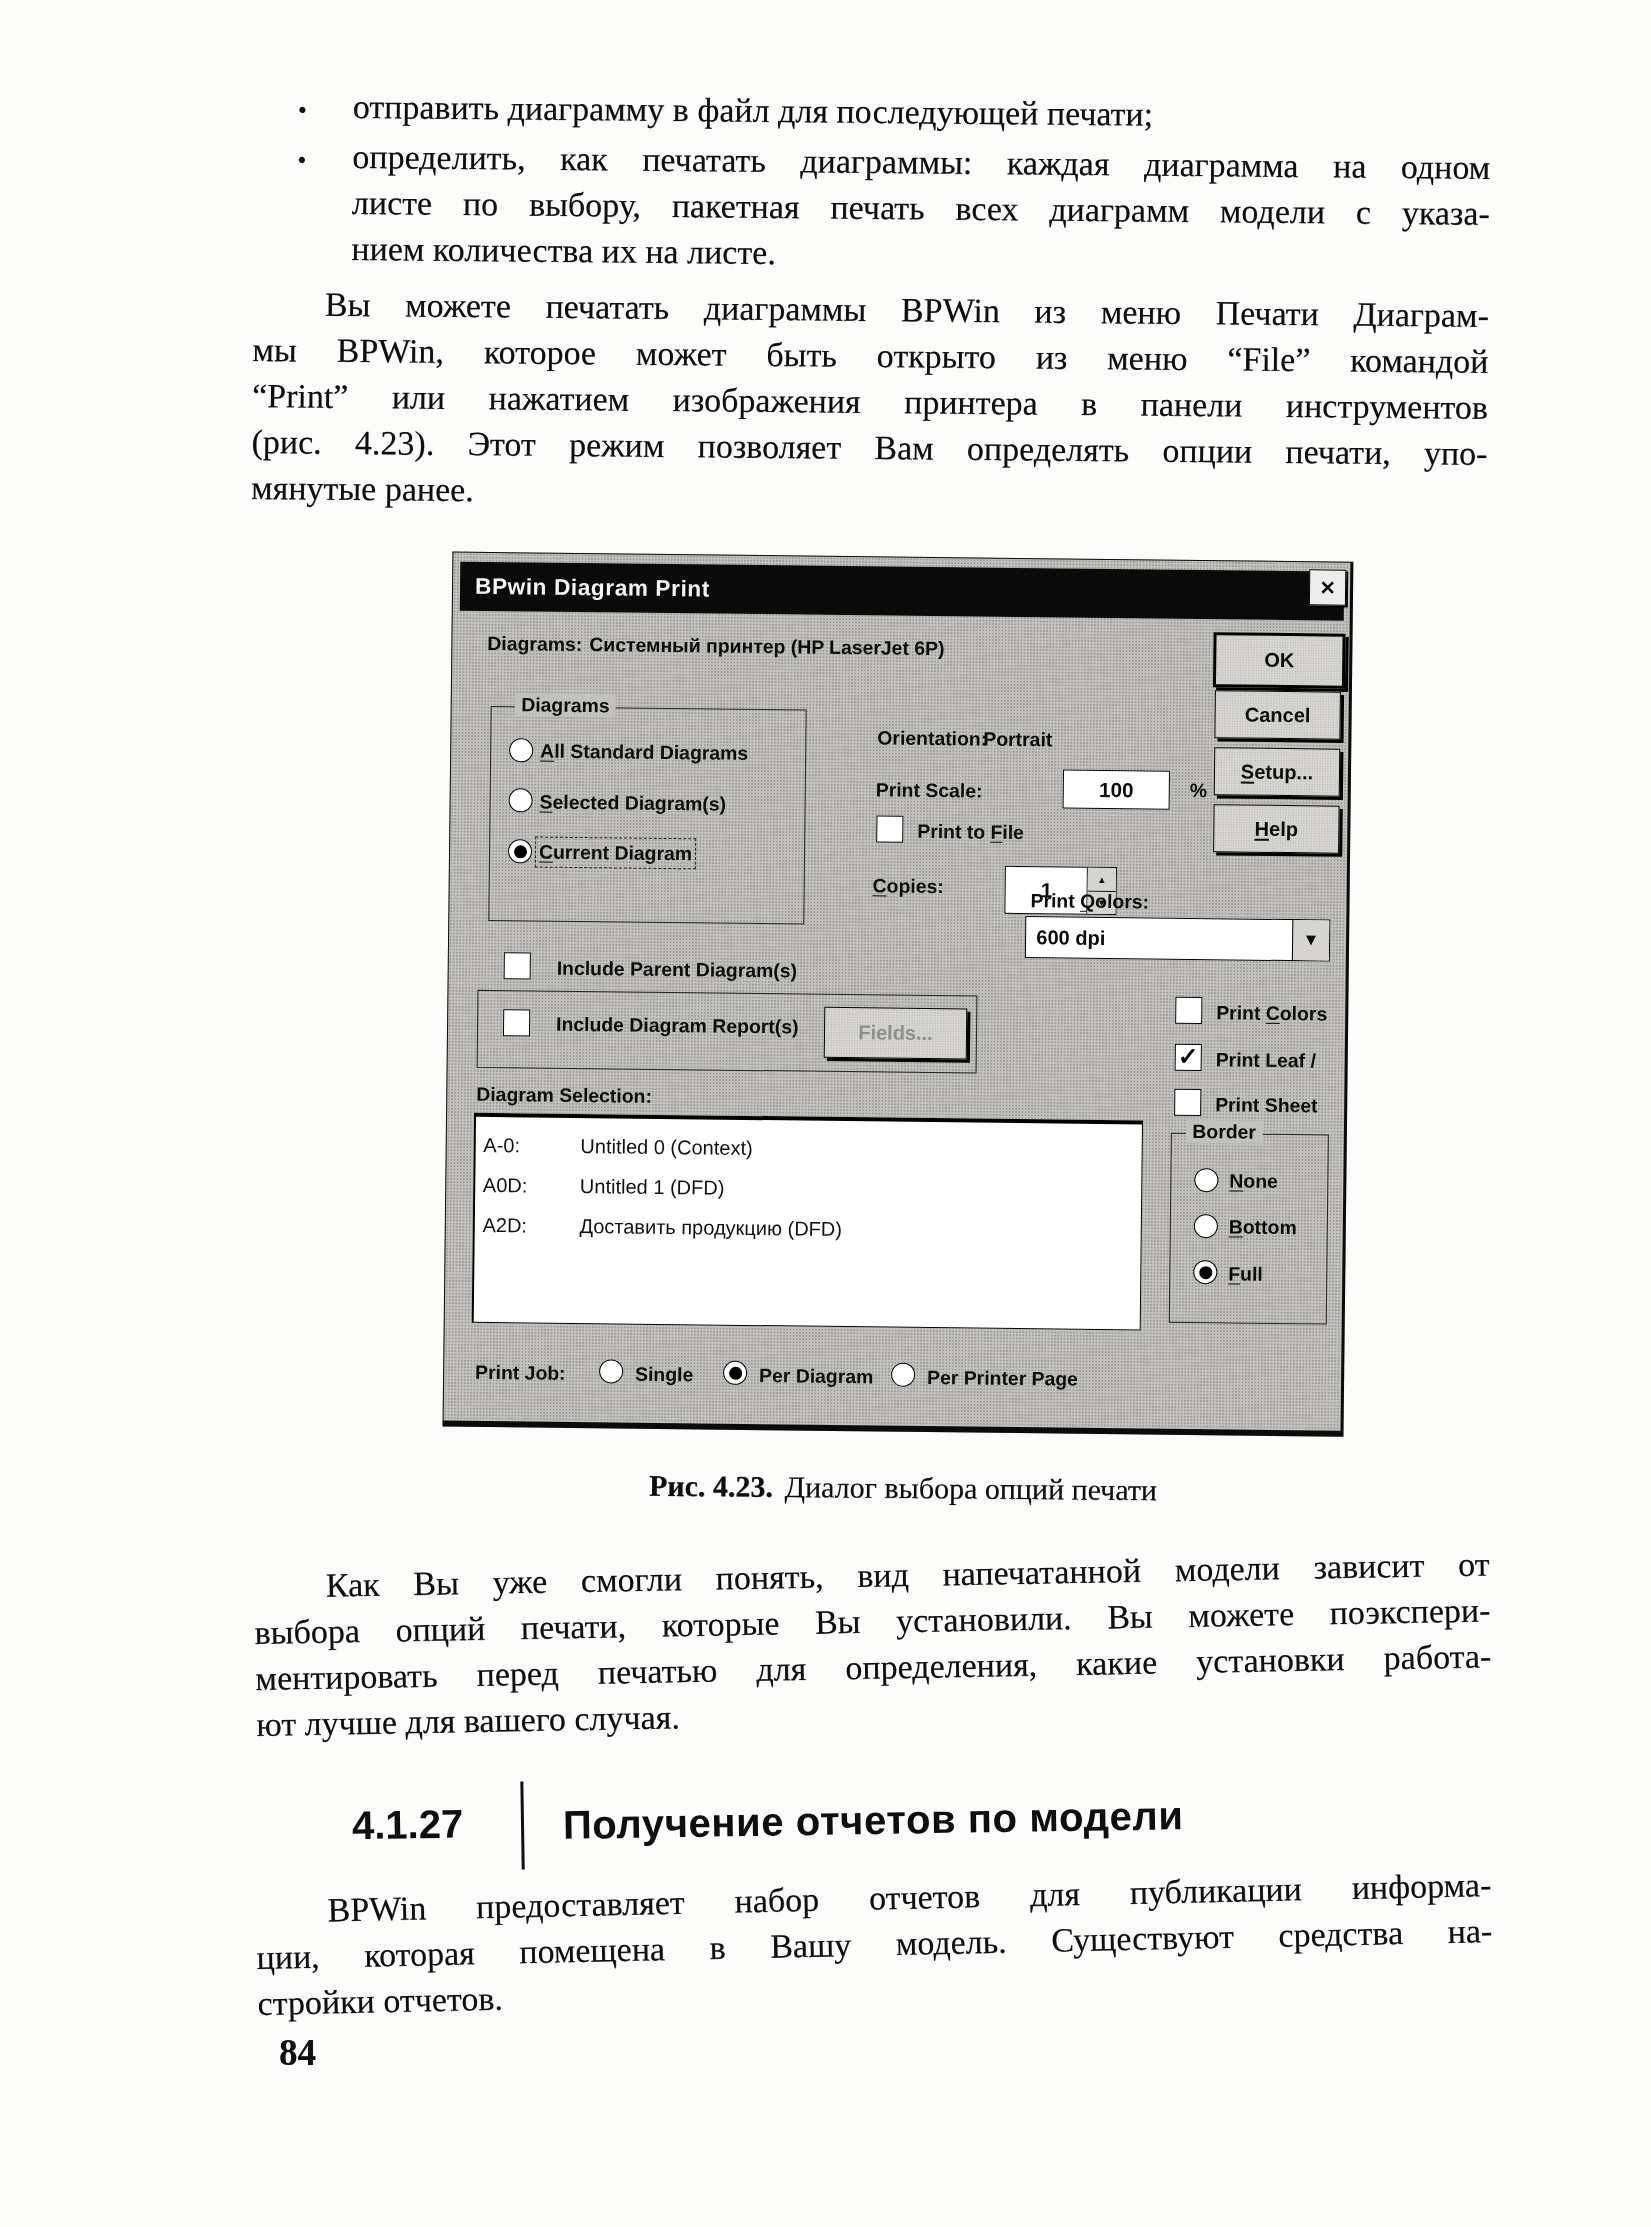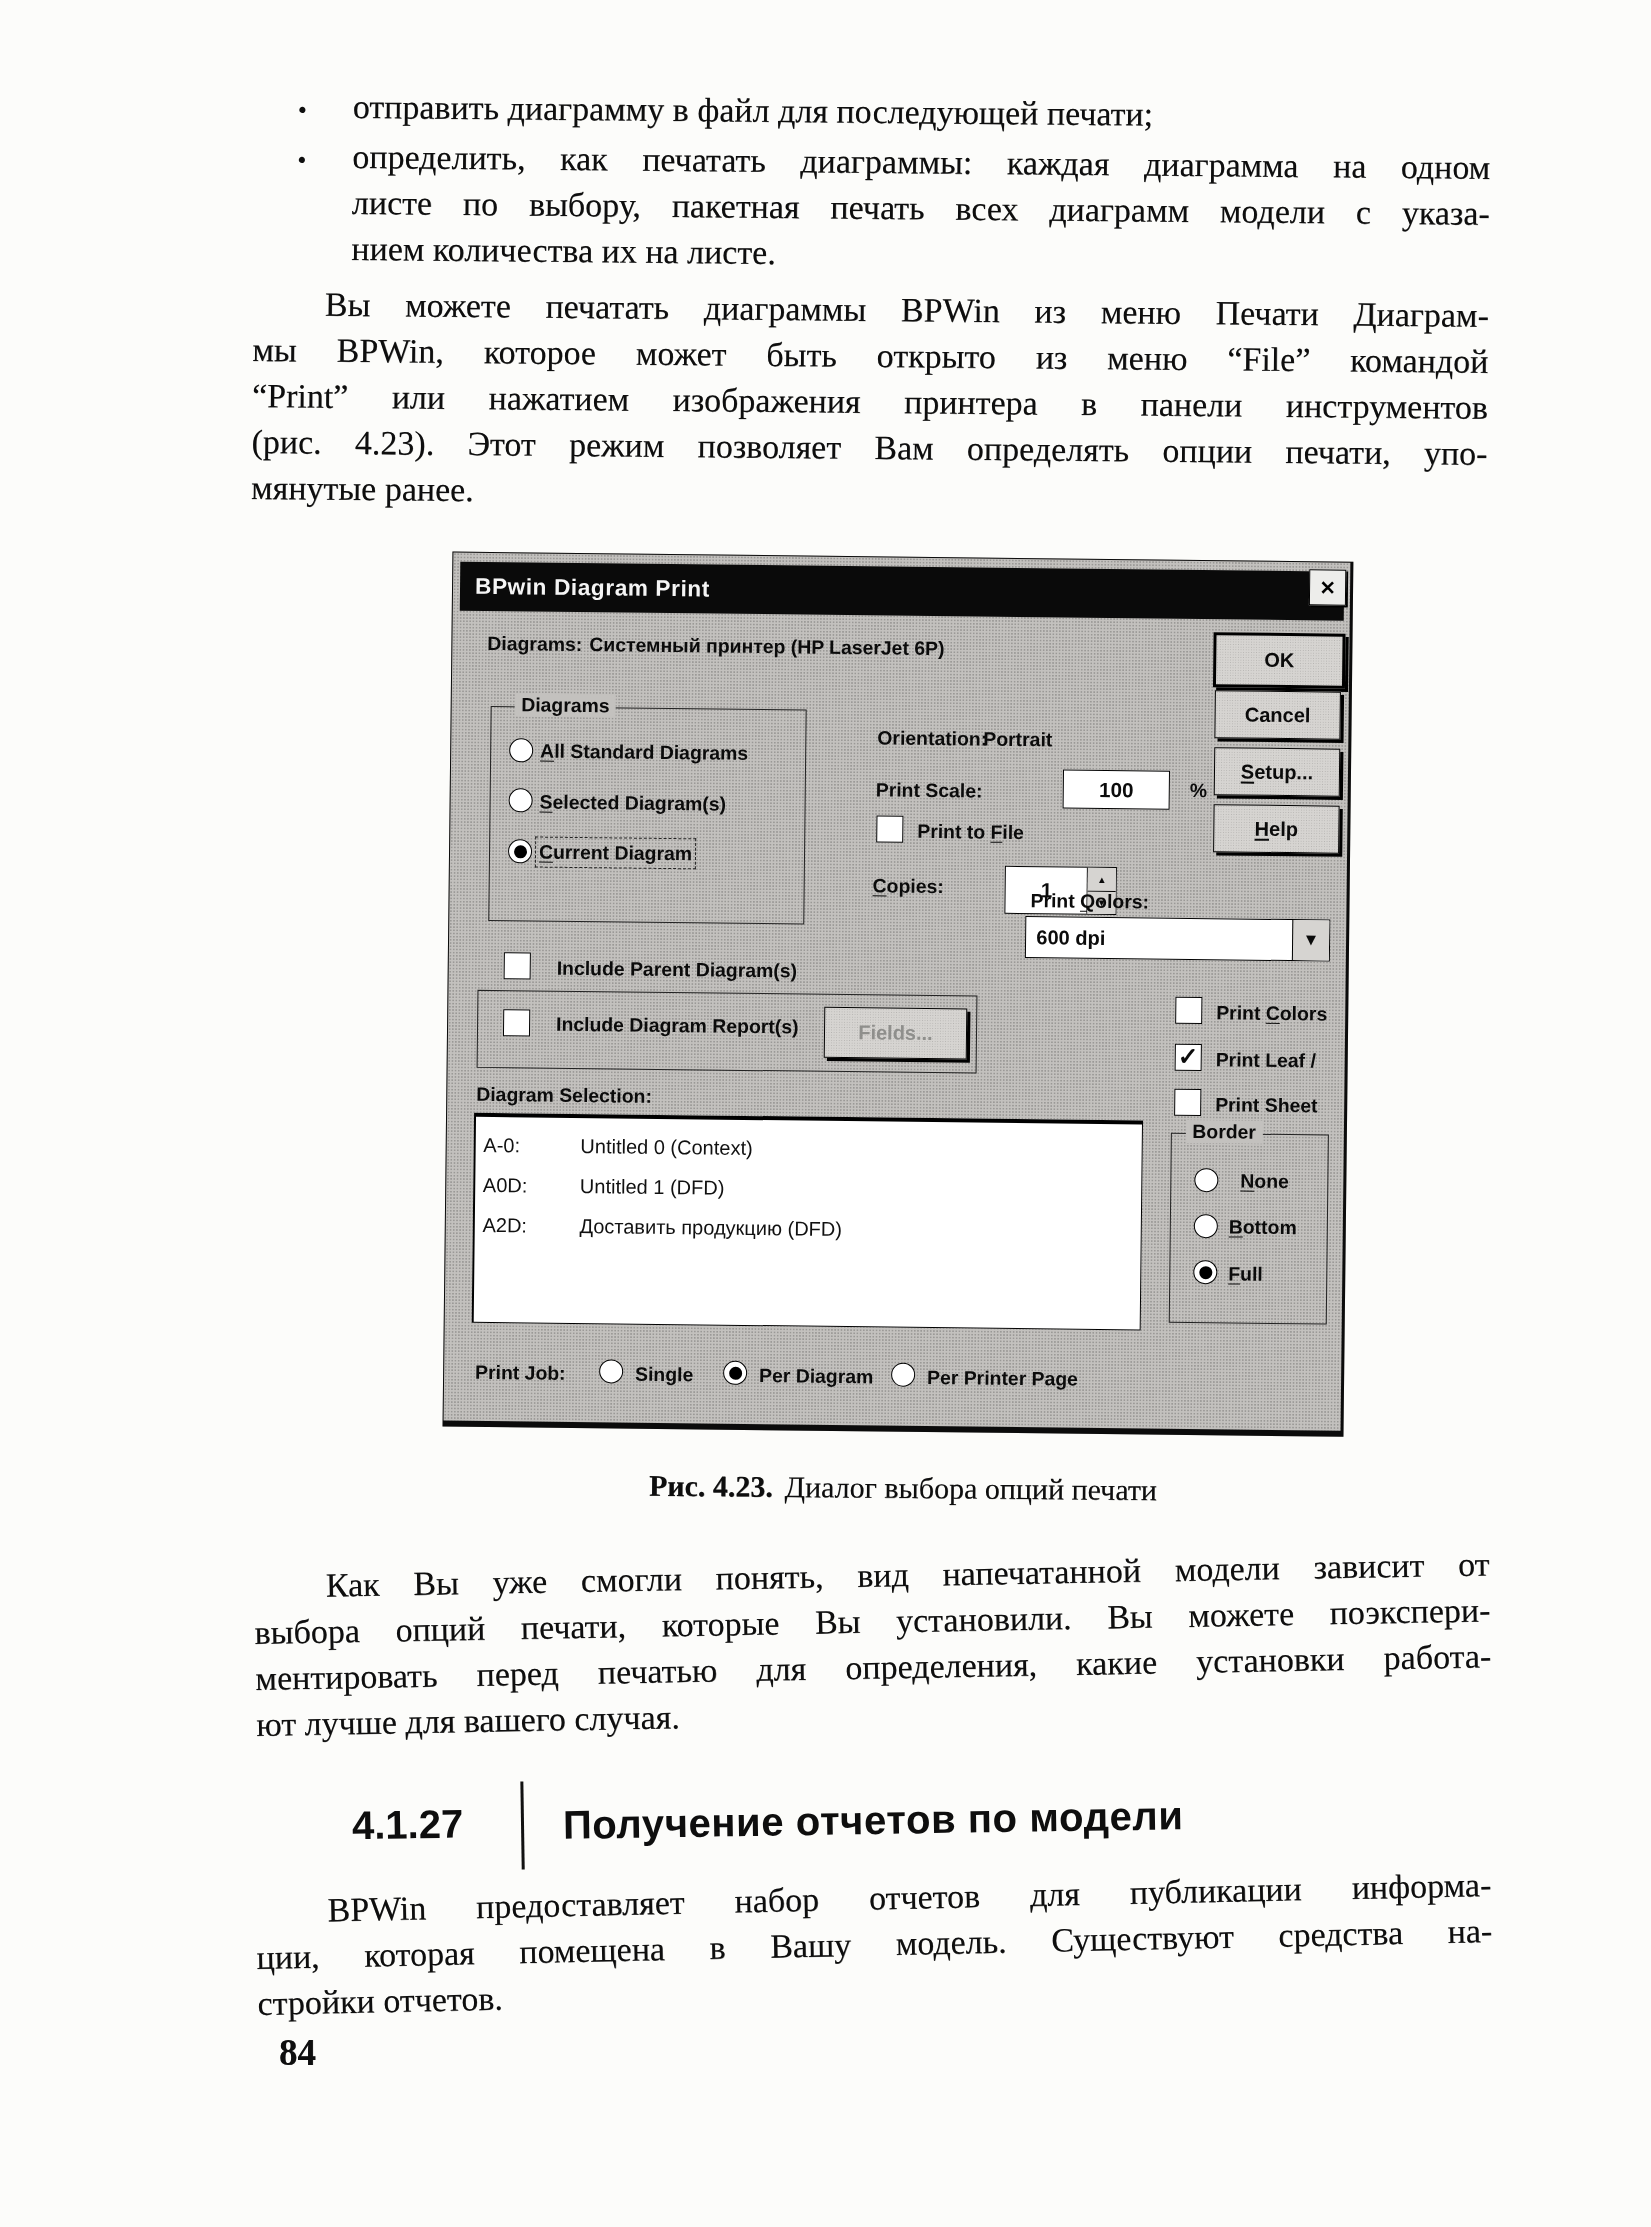--- a/index.html
+++ b/index.html
@@ -194,21 +194,21 @@
       </div>
       <div>
         <span class="cb" style="left:727px;top:528px;"></span>
         <span class="rlab" style="left:768px;top:532px;">Print Sheet</span>
       </div>
 
       <div class="group" style="left:724px;top:572px;width:156px;height:188px;">
         <div class="legend" style="left:14px;">Border</div>
         <div>
           <span class="radio" style="left:23px;top:34px;"></span>
-          <span class="rlab" style="left:69px;top:35px;"><span></span><span class="mn">N</span><span>one</span></span>
+          <span class="rlab" style="left:58px;top:35px;"><span></span><span class="mn">N</span><span>one</span></span>
         </div>
         <div>
           <span class="radio" style="left:23px;top:80px;"></span>
           <span class="rlab" style="left:58px;top:81px;"><span></span><span class="mn">B</span><span>ottom</span></span>
         </div>
         <div>
           <span class="radio on" style="left:23px;top:126px;">
               <span class="rdot"></span>
             </span>
           <span class="rlab" style="left:58px;top:128px;"><span></span><span class="mn">F</span><span>ull</span></span>

